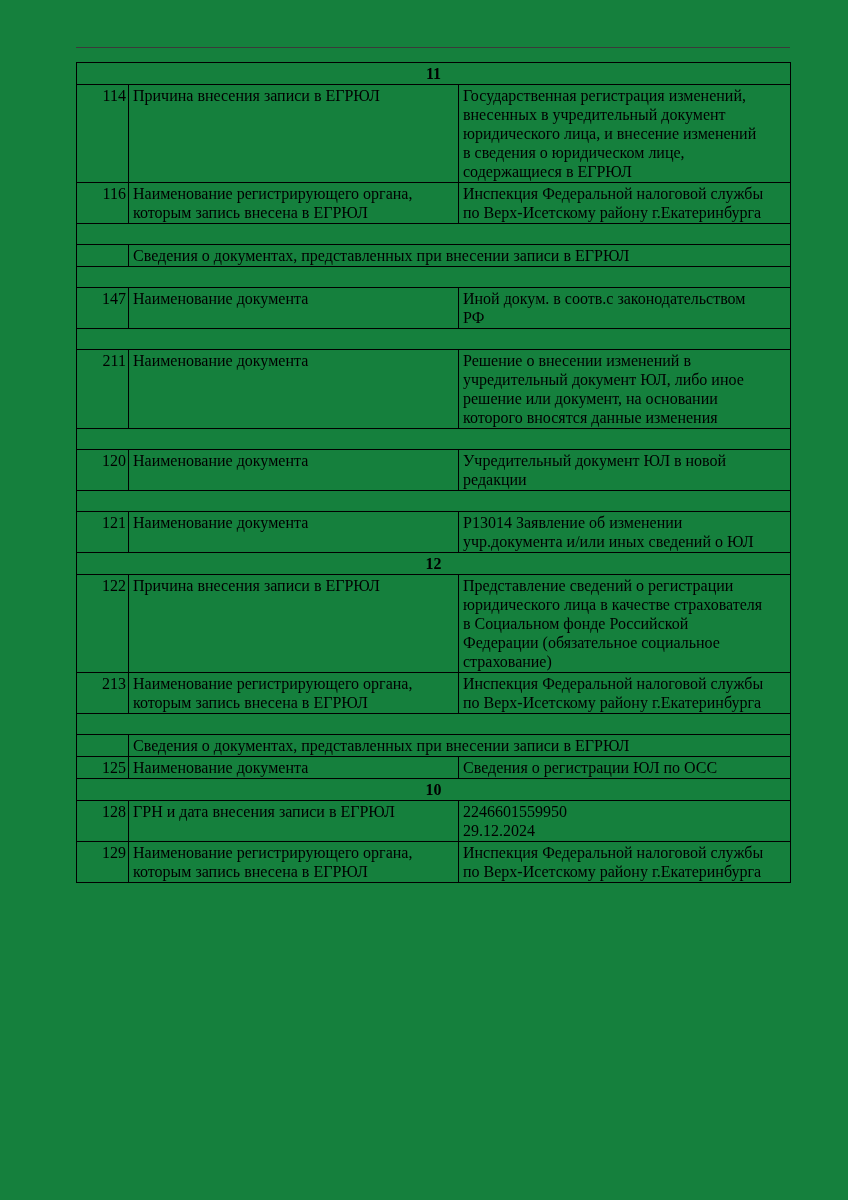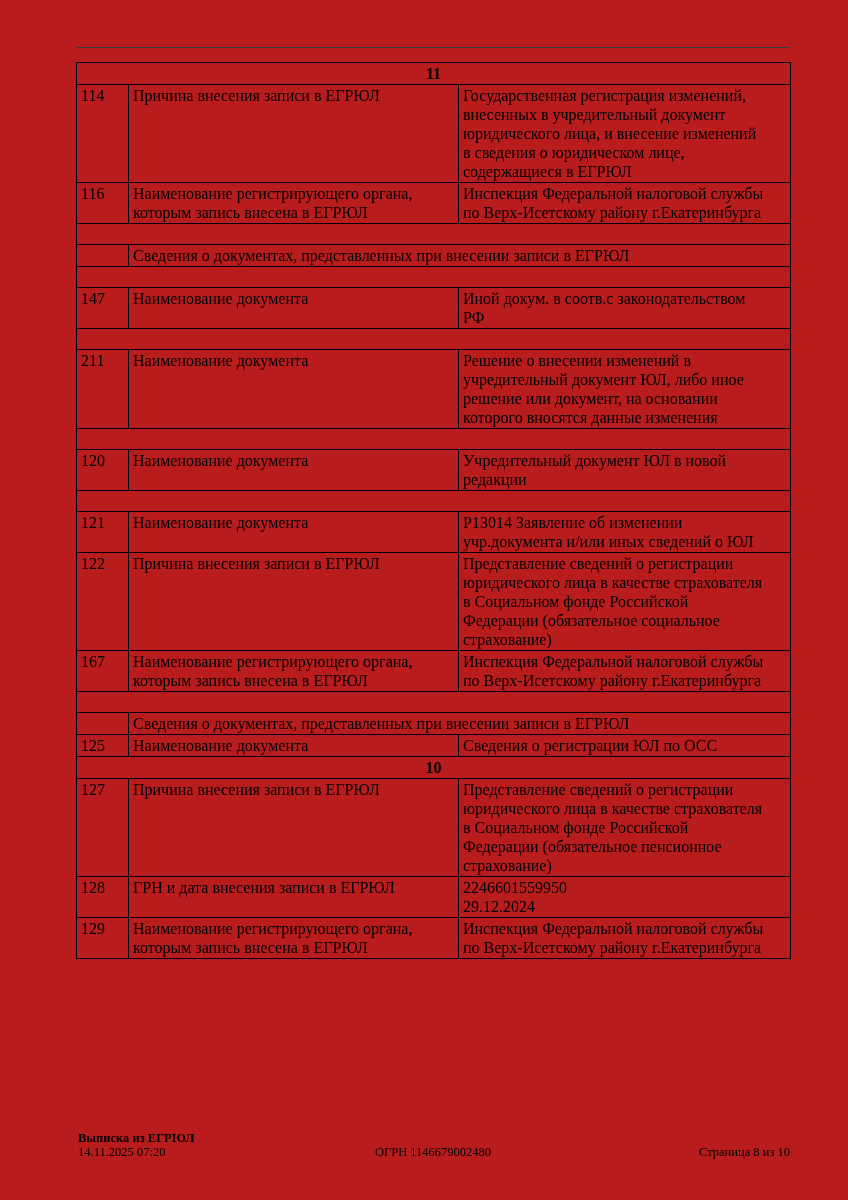--- a/index.html
+++ b/index.html
@@ -6,21 +6,21 @@
     margin: 0;
     padding: 0;
     background: #ffffff;
     color: #000000;
     font-family: "Liberation Serif", serif;
   }
   .page {
     position: relative;
     width: 848px;
     height: 1200px;
-    background: #b91c1c;
+    background: #15803d;
     overflow: hidden;
   }
   .top-rule {
     position: absolute;
     left: 76px;
     top: 47px;
     width: 714px;
     height: 0;
     border-top: 1px solid #3a3a3a;
   }
@@ -37,21 +37,21 @@
   .doc-table td {
     border: 1px solid #000000;
     padding: 1px 4px;
     vertical-align: top;
     white-space: pre-line;
     overflow: hidden;
   }
   col.c-num   { width: 52px; }
   col.c-label { width: 330px; }
   col.c-value { width: 332px; }
-  td.numcell  { text-align: left; padding-left: 4px; padding-right: 2px; }
+  td.numcell  { text-align: right; padding-left: 4px; padding-right: 2px; }
   td.sec      { text-align: center; font-weight: bold; white-space: normal; }
   td.spacer   { height: 20px; padding: 0; }
   td.subhdr   { white-space: normal; }
   .footer {
     position: absolute;
     left: 76px;
     top: 1131px;
     width: 714px;
     height: 32px;
     font-size: 12.5px;
@@ -134,30 +134,33 @@
         <tr>
           <td class="spacer" colspan="3"></td>
         </tr>
         <tr>
           <td class="numcell">121</td>
           <td class="labelcell">Наименование документа</td>
           <td class="valuecell">Р13014 Заявление об изменении
 учр.документа и/или иных сведений о ЮЛ</td>
         </tr>
         <tr>
+          <td class="sec" colspan="3">12</td>
+        </tr>
+        <tr>
           <td class="numcell">122</td>
           <td class="labelcell">Причина внесения записи в ЕГРЮЛ</td>
           <td class="valuecell">Представление сведений о регистрации
 юридического лица в качестве страхователя
 в Социальном фонде Российской
 Федерации (обязательное социальное
 страхование)</td>
         </tr>
         <tr>
-          <td class="numcell">167</td>
+          <td class="numcell">213</td>
           <td class="labelcell">Наименование регистрирующего органа,
 которым запись внесена в ЕГРЮЛ</td>
           <td class="valuecell">Инспекция Федеральной налоговой службы
 по Верх-Исетскому району г.Екатеринбурга</td>
         </tr>
         <tr>
           <td class="spacer" colspan="3"></td>
         </tr>
         <tr>
           <td class="numcell"></td>
@@ -165,46 +168,29 @@
         </tr>
         <tr>
           <td class="numcell">125</td>
           <td class="labelcell">Наименование документа</td>
           <td class="valuecell">Сведения о регистрации ЮЛ по ОСС</td>
         </tr>
         <tr>
           <td class="sec" colspan="3">10</td>
         </tr>
         <tr>
-          <td class="numcell">127</td>
-          <td class="labelcell">Причина внесения записи в ЕГРЮЛ</td>
-          <td class="valuecell">Представление сведений о регистрации
-юридического лица в качестве страхователя
-в Социальном фонде Российской
-Федерации (обязательное пенсионное
-страхование)</td>
-        </tr>
-        <tr>
           <td class="numcell">128</td>
           <td class="labelcell">ГРН и дата внесения записи в ЕГРЮЛ</td>
           <td class="valuecell">2246601559950
 29.12.2024</td>
         </tr>
         <tr>
           <td class="numcell">129</td>
           <td class="labelcell">Наименование регистрирующего органа,
 которым запись внесена в ЕГРЮЛ</td>
           <td class="valuecell">Инспекция Федеральной налоговой службы
 по Верх-Исетскому району г.Екатеринбурга</td>
         </tr>
       </tbody>
   </table>
 
-  <div class="footer">
-    <div class="f-left">
-      <div class="f-bold">Выписка из ЕГРЮЛ</div>
-      <div>14.11.2025 07:20</div>
-    </div>
-    <div class="f-center">ОГРН 1146679002480</div>
-    <div class="f-right">Страница 8 из 10</div>
-  </div>
 
 </div>
 
 </body></html>

